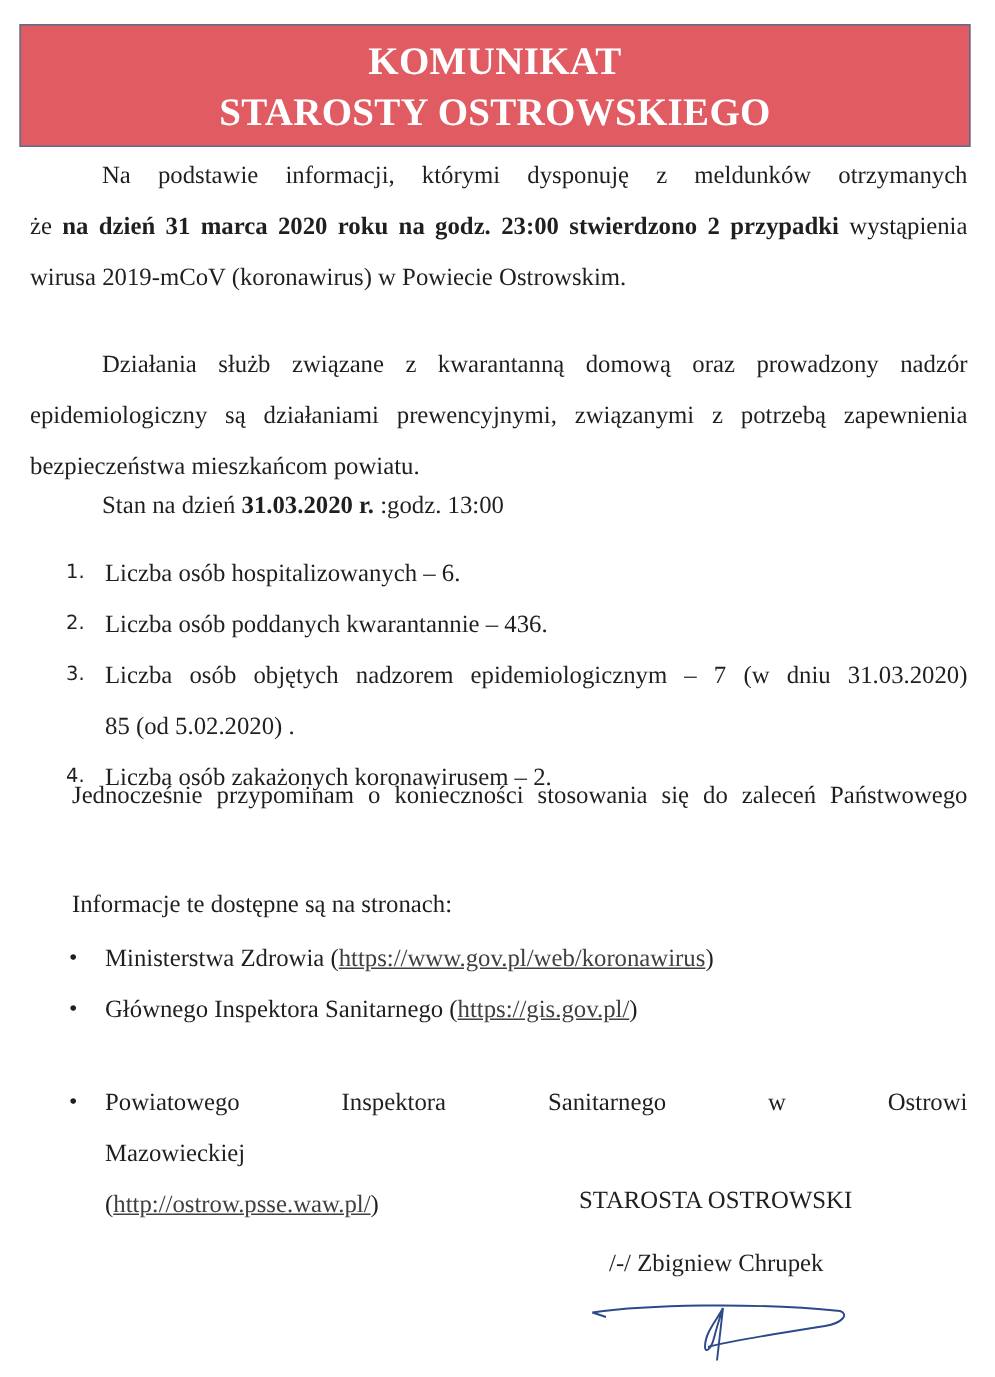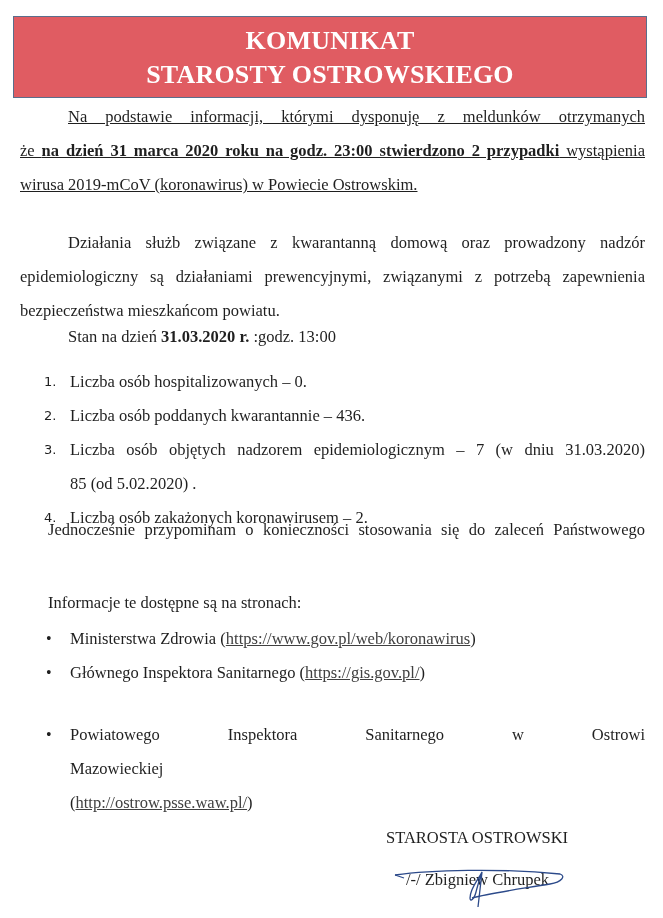--- a/index.html
+++ b/index.html
@@ -70,56 +70,55 @@
       font-size: 16px;
     }
     a.link {
       color: #404040;
       text-decoration: underline;
       margin-top: 25px;
     }
     .sig {
       position: absolute;
       font-size: 16.5px;
-      margin-top: 38px;
     }
     .signature-svg {
       position: absolute;
       left: 390px;
       top: 862px;
     }
   </style>
 </head>
 <body>
 
 <div class="header-box">
   <div class="header-line l1">KOMUNIKAT</div>
   <div class="header-line">STAROSTY OSTROWSKIEGO</div>
 </div>
 
-<div class="p" style="top:100px;text-decoration:underline;">
+<div class="p" style="top:100px;">
   <div class="justify-last"><span class="indent"></span><span>Na podstawie informacji, którymi dysponuję z meldunków otrzymanych</span></div>
   <div class="justify-last"><span>że </span><b>na dzień 31 marca 2020 roku na godz. 23:00 stwierdzono 2 przypadki</b><span> wystąpienia</span></div>
   <div>wirusa 2019-mCoV (koronawirus) w Powiecie Ostrowskim.</div>
 </div>
 
 <div class="p" style="top:226px;">
   <div class="justify-last"><span class="indent"></span><span>Działania służb związane z kwarantanną domową oraz prowadzony nadzór</span></div>
   <div class="justify-last">epidemiologiczny są działaniami prewencyjnymi, związanymi z potrzebą zapewnienia</div>
   <div>bezpieczeństwa mieszkańcom powiatu.</div>
 </div>
 
 <div class="p" style="top:320px;">
   <span class="indent"></span><span>Stan na dzień </span><b>31.03.2020 r.</b><span> :godz. 13:00</span>
 </div>
 
 <div class="list" style="top:365px;">
   <div class="li">
     <span class="num">1.</span>
-    <span>Liczba osób hospitalizowanych – 0.</span>
+    <span>Liczba osób hospitalizowanych – 6.</span>
   </div>
   <div class="li">
     <span class="num">2.</span>
     <span>Liczba osób poddanych kwarantannie – 436.</span>
   </div>
   <div class="li">
     <span class="num">3.</span>
     <div class="justify-last">Liczba osób objętych nadzorem epidemiologicznym – 7 (w dniu 31.03.2020)</div>
     <div>85 (od 5.02.2020) .</div>
   </div>

